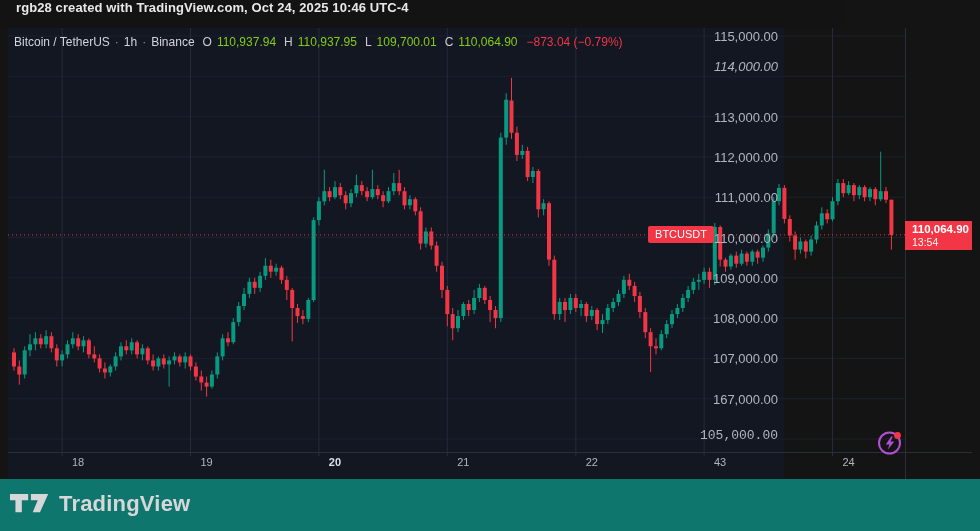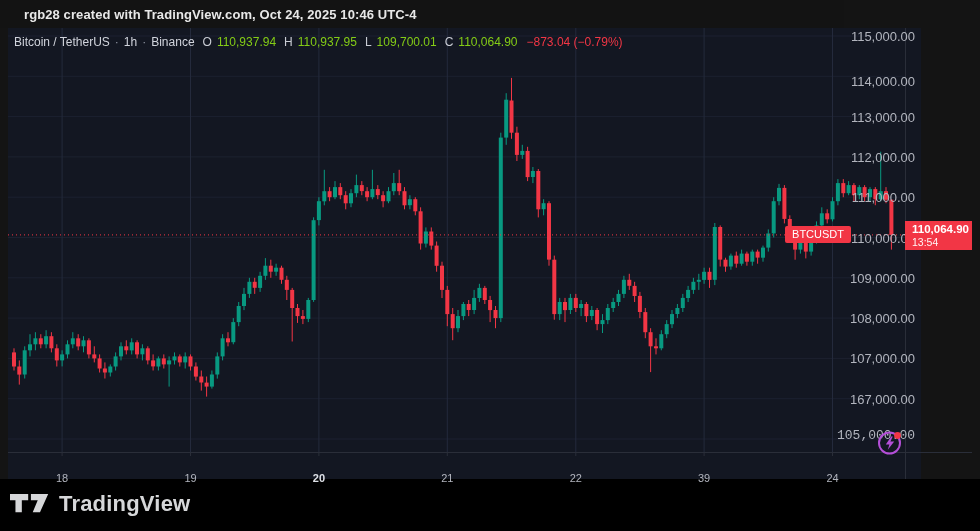--- a/index.html
+++ b/index.html
@@ -1,39 +1,39 @@
 <!DOCTYPE html>
 <html><head>
 <meta charset="utf-8">
 <style>
   html,body{margin:0;padding:0;}
   body{width:980px;height:531px;position:relative;background:#141414;overflow:hidden;
        font-family:"Liberation Sans",sans-serif;-webkit-font-smoothing:antialiased;}
   .top-strip{position:absolute;left:0;top:0;width:844px;height:28px;background:#131313;
-             display:flex;align-items:center;box-sizing:border-box;padding-left:24px;}
+             display:flex;box-sizing:border-box;padding-left:16px;}
   .attribution{color:#e8e8e8;font-size:13px;font-weight:700;letter-spacing:.1px;}
-  .pane{position:absolute;left:8px;top:28px;width:913px;height:451px;background:#131722;}
+  .pane{position:absolute;left:8px;top:28px;width:776px;height:451px;background:#131722;}
   svg.chart{position:absolute;left:0;top:0;}
   .legend{position:absolute;left:6px;top:7px;display:flex;align-items:center;gap:5px;
           font-size:12px;color:#d1d4dc;white-space:nowrap;z-index:2;}
   .legend .dim{color:#9298a5;}
   .legend .pairlbl{color:#c9ccd4;margin-left:3px;}
   .legend .val{color:#84cc16;}
   .legend .chg{color:#f23645;margin-left:4px;}
   .ptick{position:absolute;right:6px;transform:translateY(-50%);font-size:13px;color:#b2b5be;z-index:1;}
-  .ttick{position:absolute;transform:translateX(-50%);font-size:11px;color:#b2b5be;top:444px;z-index:1;}
+  .ttick{position:absolute;transform:translateX(-50%);font-size:11px;color:#b2b5be;top:428px;z-index:1;margin-left:16px;}
   .ttick.bold{font-weight:700;color:#dde0e6;}
   .price-box{position:absolute;left:897px;width:67px;background:#f23645;color:#fff;z-index:4;
              box-sizing:border-box;padding:2px 0 2px 7px;line-height:12px;}
   .price-box .pv{font-size:11.5px;font-weight:700;}
   .price-box .cd{font-size:10.5px;font-weight:400;opacity:.95;margin-top:1px;}
   .sym-tag{position:absolute;background:#f23645;color:#fff;font-size:11px;height:17px;line-height:17px;
            padding:0 7px;border-radius:2px;z-index:3;}
   .bolt{position:absolute;left:869px;top:402px;width:26px;height:26px;cursor:pointer;z-index:2;}
-  .bottom-strip{position:absolute;left:0;top:479px;width:980px;height:52px;background:#000000;}
+  .bottom-strip{position:absolute;left:0;top:479px;width:980px;height:52px;background:#0f766e;}
   .brand{position:absolute;left:10px;top:12px;display:flex;align-items:center;gap:9px;}
   .brand-text{color:#d6d7d9;font-size:22px;font-weight:700;letter-spacing:.2px;}
 </style>
 </head>
 <body>
 
 <div class="top-strip">
   <span class="attribution">rgb28 created with TradingView.com, Oct 24, 2025 10:46 UTC-4</span>
 </div>
 
@@ -411,38 +411,38 @@
     <span class="val">110,937.95</span>
     <span class="pairlbl">L</span>
     <span class="val">109,700.01</span>
     <span class="pairlbl">C</span>
     <span class="val">110,064.90</span>
     <span class="chg">−873.04 (−0.79%)</span>
   </div>
 
   <div id="price-axis">
       <div class="ptick" style="top: 8px;">115,000.00</div>
-      <div class="ptick" style="top: 53px;">114,000.00</div>
+      <div class="ptick" style="top: 38px; font-style: italic;">114,000.00</div>
       <div class="ptick" style="top: 88.6px;">113,000.00</div>
       <div class="ptick" style="top: 128.9px;">112,000.00</div>
       <div class="ptick" style="top: 169.2px;">111,000.00</div>
       <div class="ptick" style="top: 209.5px;">110,000.00</div>
       <div class="ptick" style="top: 249.8px;">109,000.00</div>
       <div class="ptick" style="top: 290.1px;">108,000.00</div>
       <div class="ptick" style="top: 330.4px;">107,000.00</div>
       <div class="ptick" style="top: 370.7px;">167,000.00</div>
       <div class="ptick" style="top: 407px; font-family: Liberation Mono, monospace;">105,000.00</div>
     </div>
   <div id="time-axis">
       <div class="ttick" style="left: 54.1px;">18</div>
       <div class="ttick" style="left: 182.5px;">19</div>
       <div class="ttick bold" style="left: 310.9px;">20</div>
       <div class="ttick" style="left: 439.3px;">21</div>
       <div class="ttick" style="left: 567.8px;">22</div>
-      <div class="ttick" style="left: 696.1px;">39</div>
+      <div class="ttick" style="left: 696.1px;">43</div>
       <div class="ttick" style="left: 824.5px;">24</div>
     </div>
 
   <div class="sym-tag" id="sym-tag" style="top: 198.4px; right: 70px;">BTCUSDT</div>
   <div class="price-box" id="price-box" style="top: 192.9px;">
     <div class="pv">110,064.90</div>
     <div class="cd">13:54</div>
   </div>
 
   <svg class="bolt" viewBox="0 0 26 26">

